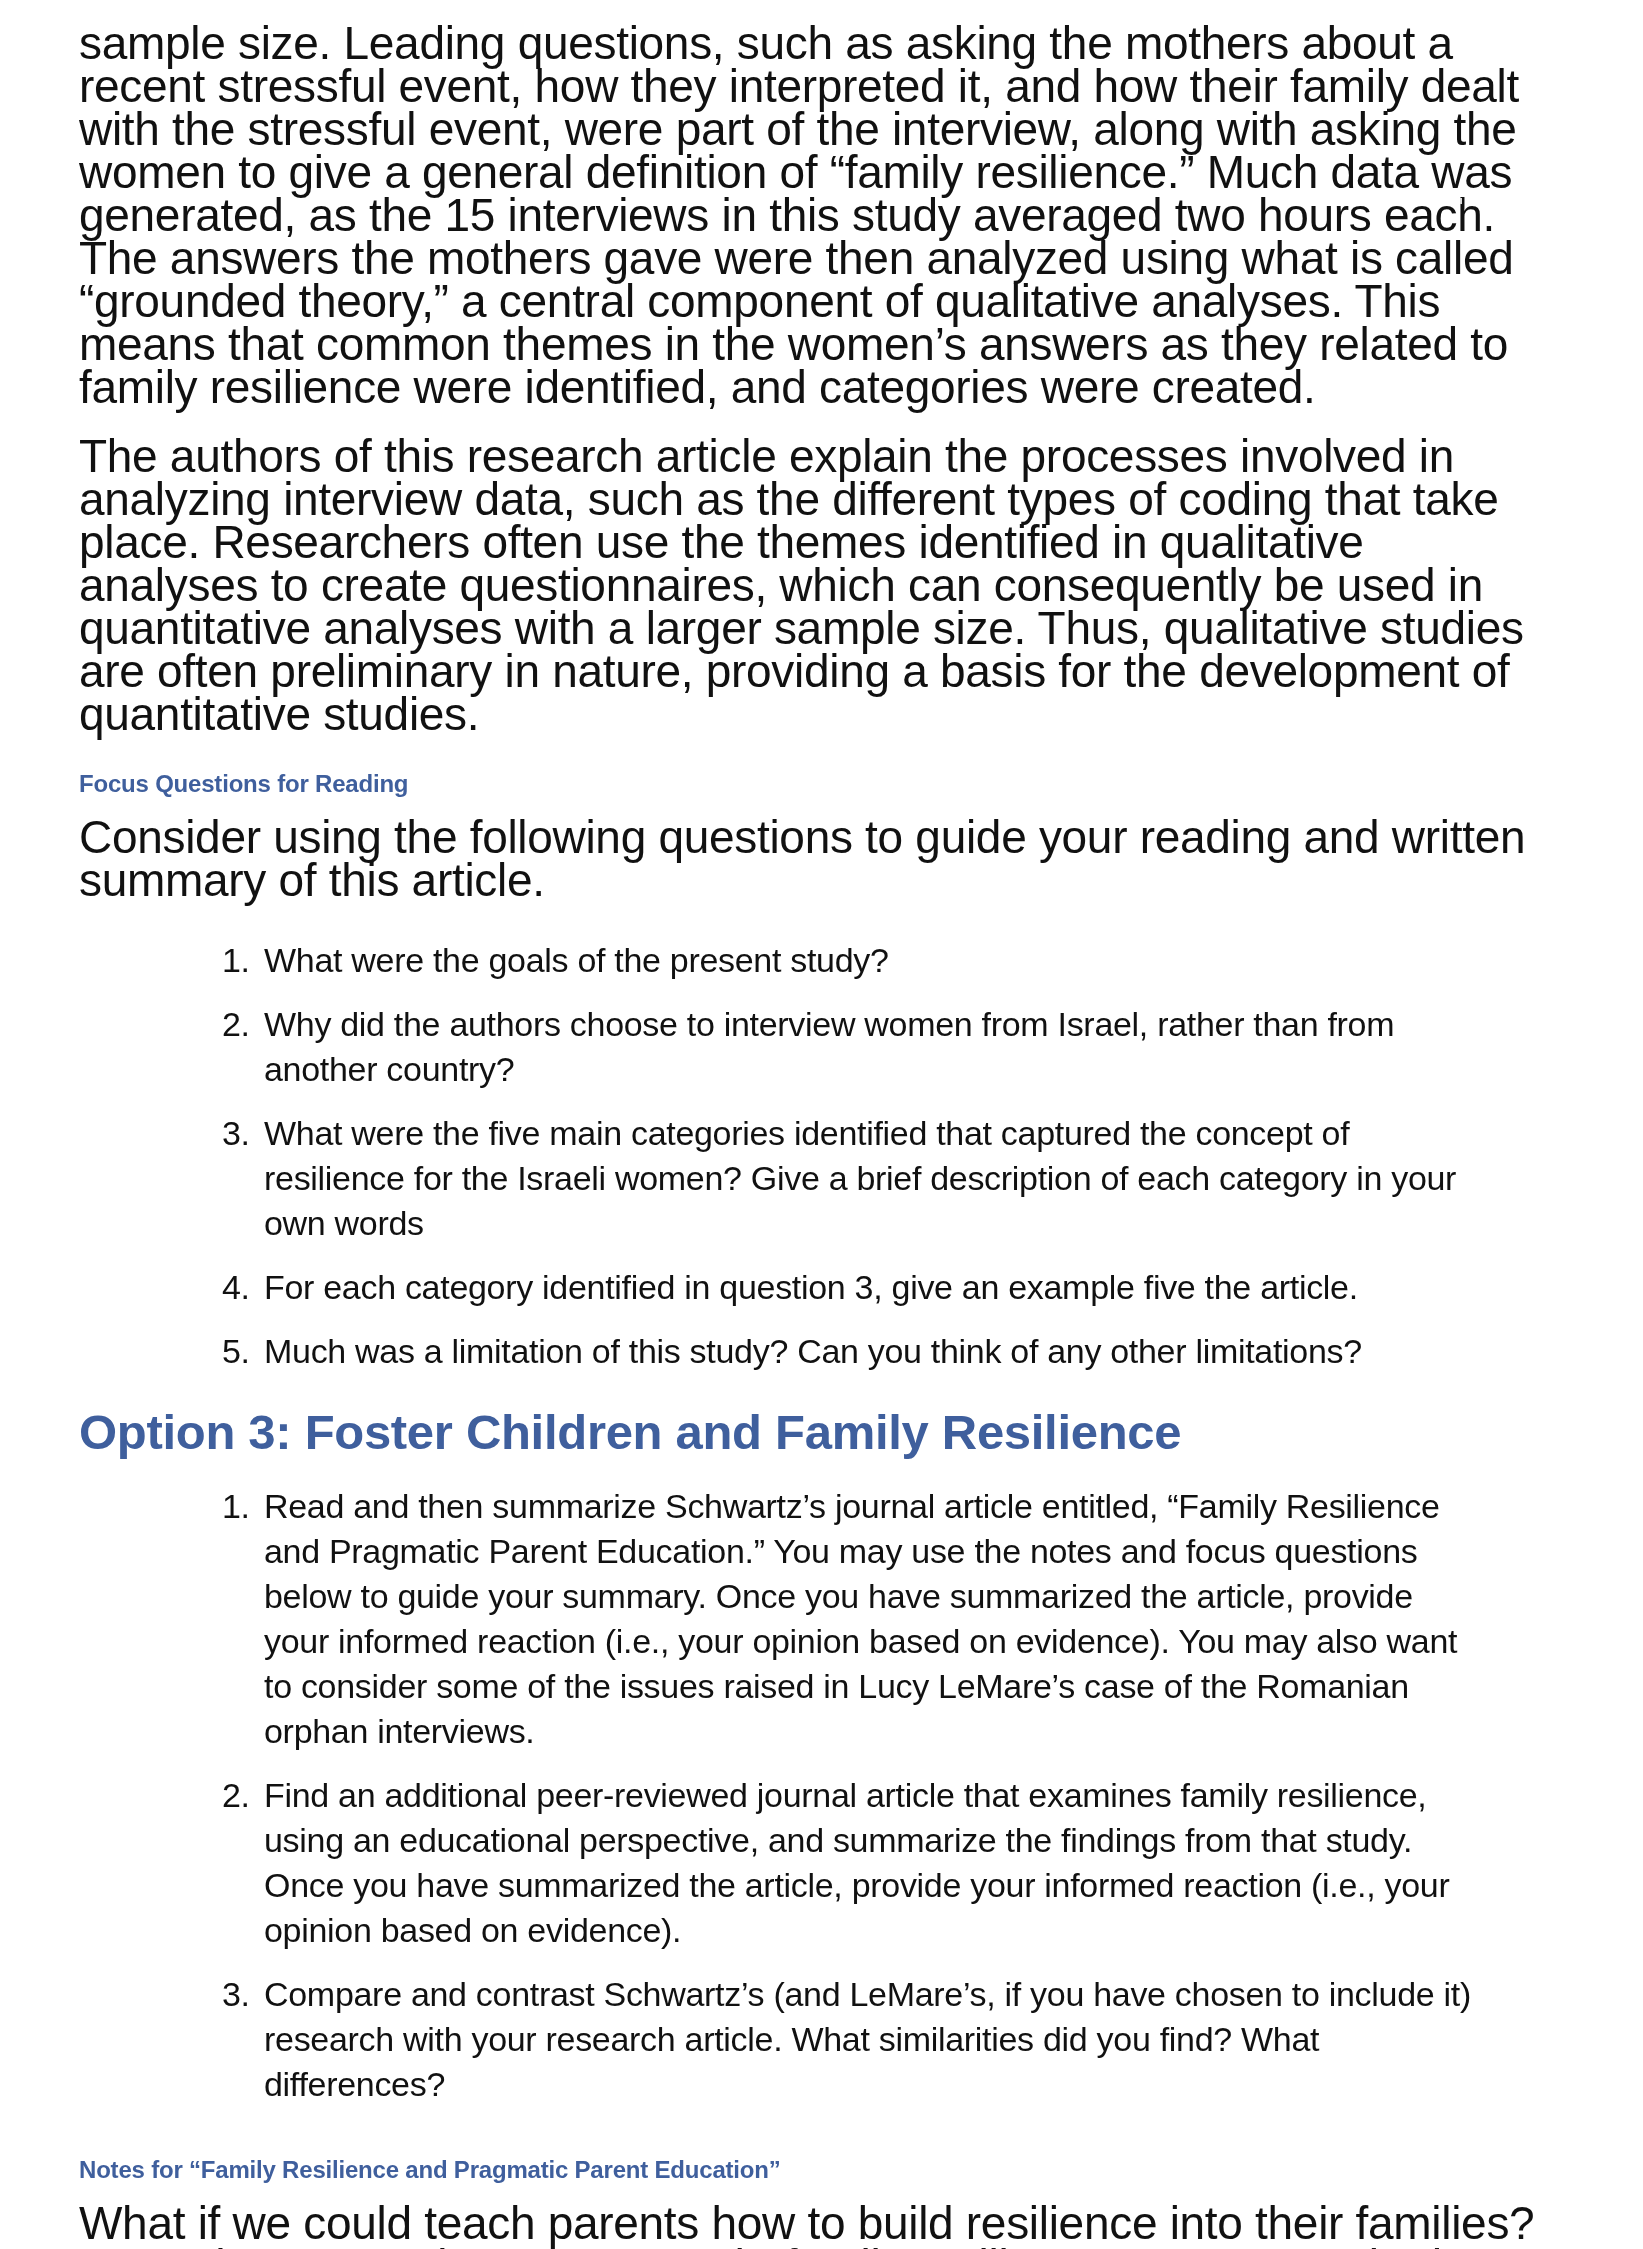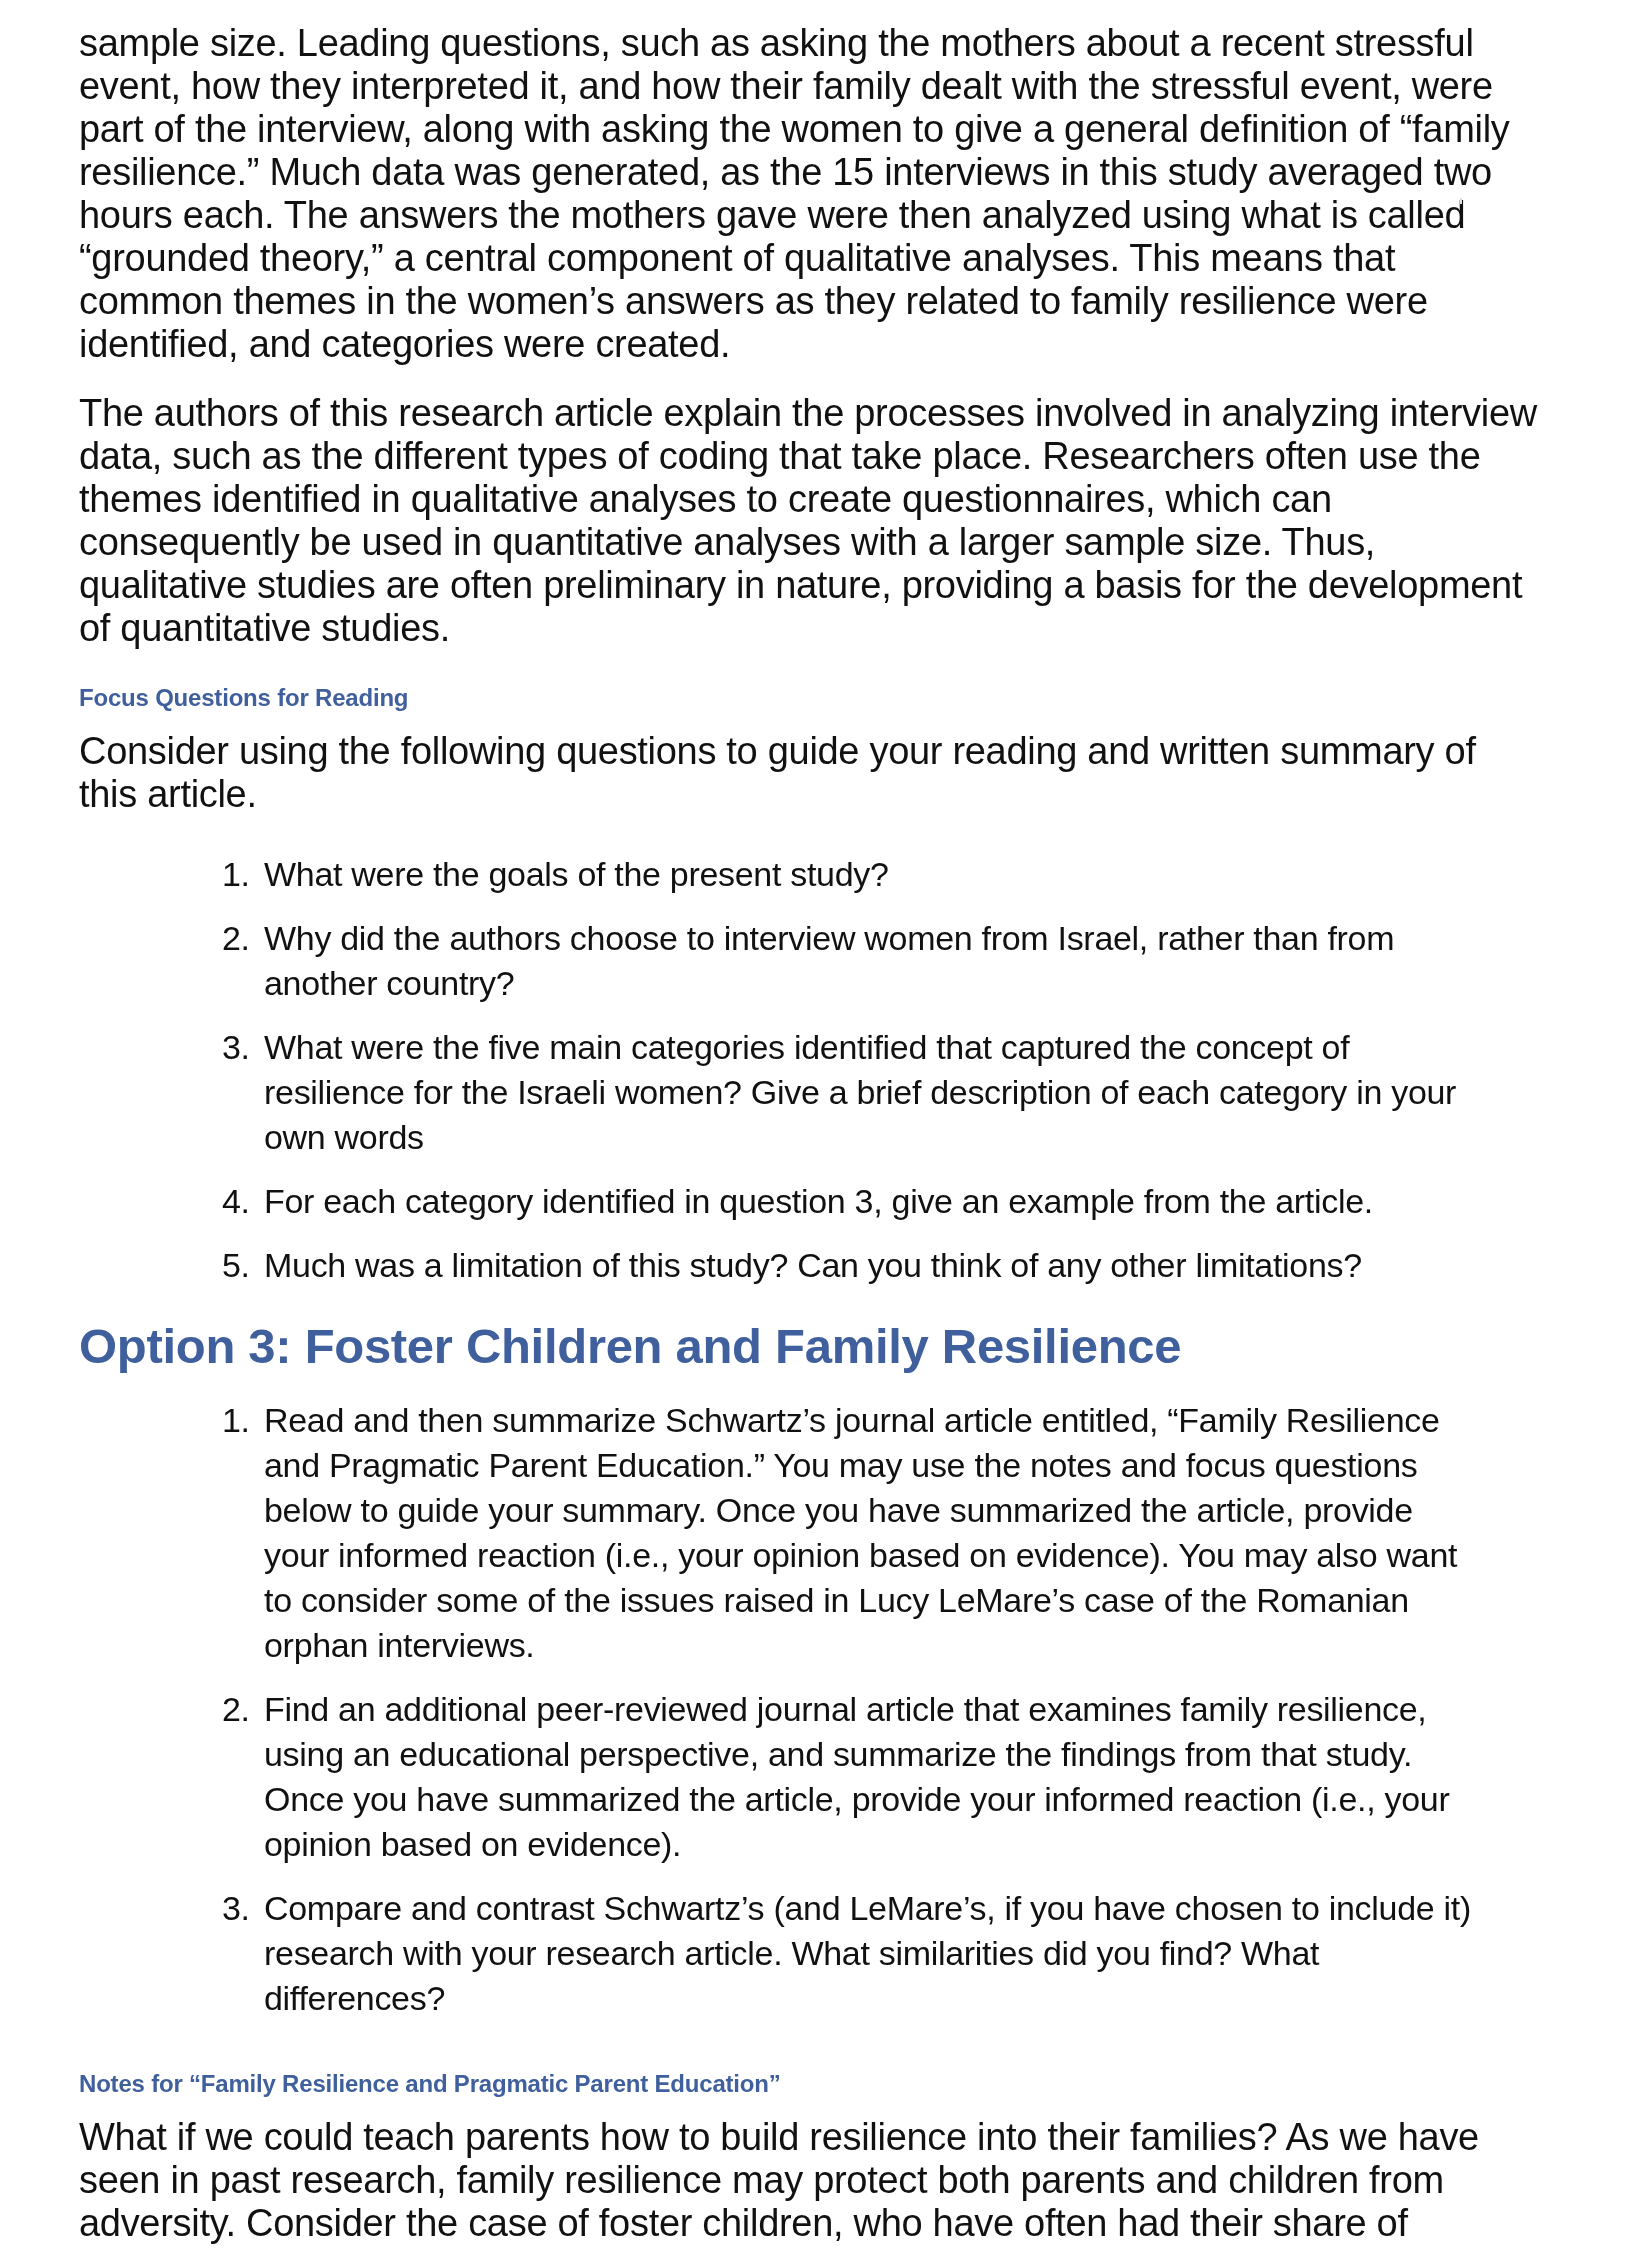--- a/index.html
+++ b/index.html
@@ -15,21 +15,21 @@
       font-family: "Liberation Sans", sans-serif;
       color: #111111;
     }
     .page {
       position: absolute;
       left: 79px;
       top: 21.6px;
       width: 1458px;
     }
     p.body-text {
-      font-size: 38px;
+      font-size: 46px;
       line-height: 43px;
       margin: 0 0 28px 0;
       letter-spacing: -0.3px;
     }
     h3.subhead {
       font-size: 24px;
       line-height: 45px;
       color: #3f5f9d;
       font-weight: bold;
       margin: 0 0 10px 0;
@@ -96,21 +96,21 @@
       <li>
         <span class="num">2.</span>
         <span class="txt">Why did the authors choose to interview women from Israel, rather than from another country?</span>
       </li>
       <li>
         <span class="num">3.</span>
         <span class="txt">What were the five main categories identified that captured the concept of resilience for the Israeli women? Give a brief description of each category in your own words</span>
       </li>
       <li>
         <span class="num">4.</span>
-        <span class="txt">For each category identified in question 3, give an example from the article.</span>
+        <span class="txt">For each category identified in question 3, give an example five the article.</span>
       </li>
       <li>
         <span class="num">5.</span>
         <span class="txt">Much was a limitation of this study? Can you think of any other limitations?</span>
       </li>
     </ol>
   </section>
 
   <section>
     <h2 class="section-head">Option 3: Foster Children and Family Resilience</h2>

